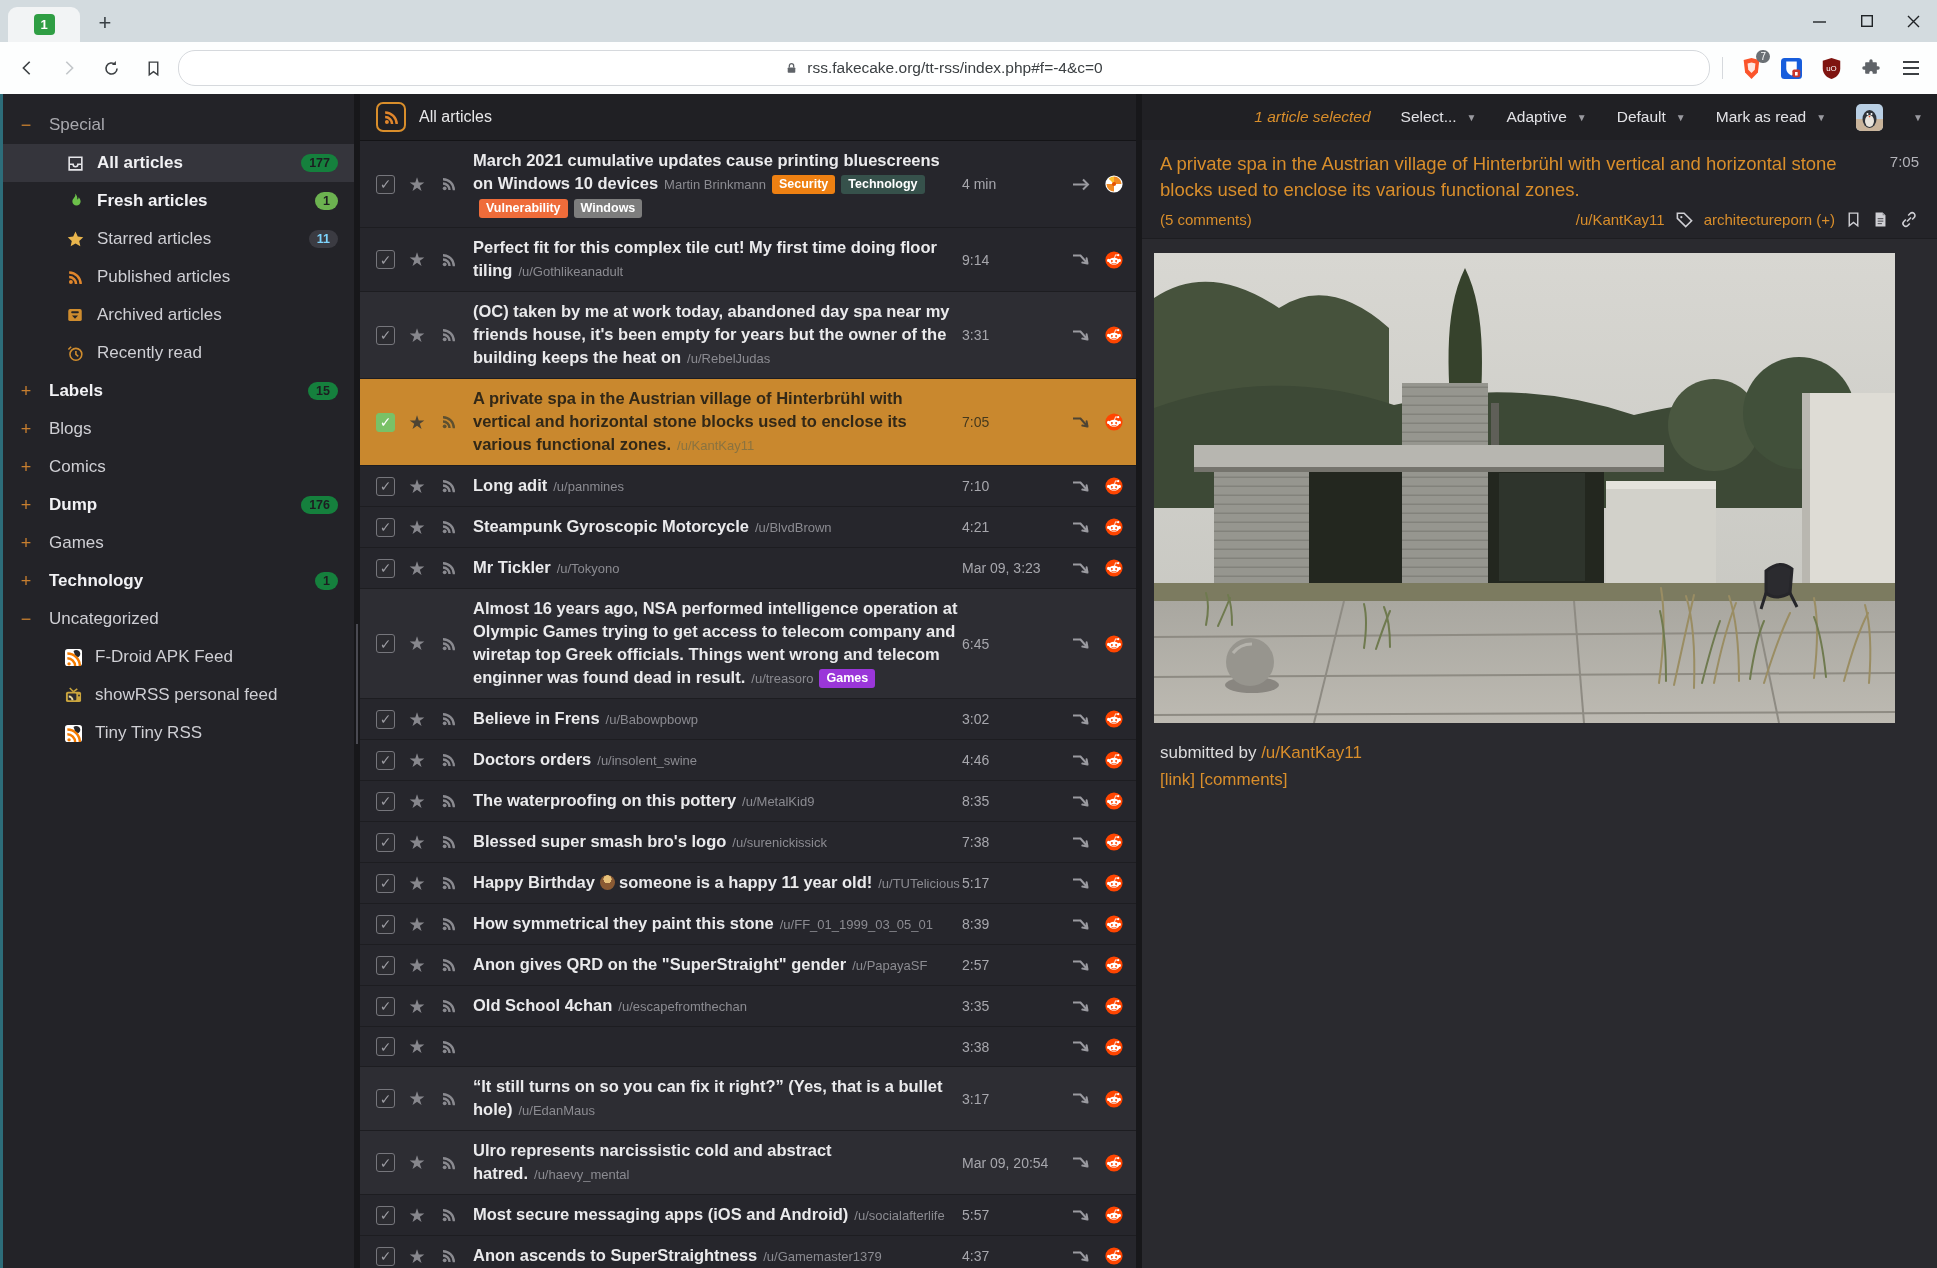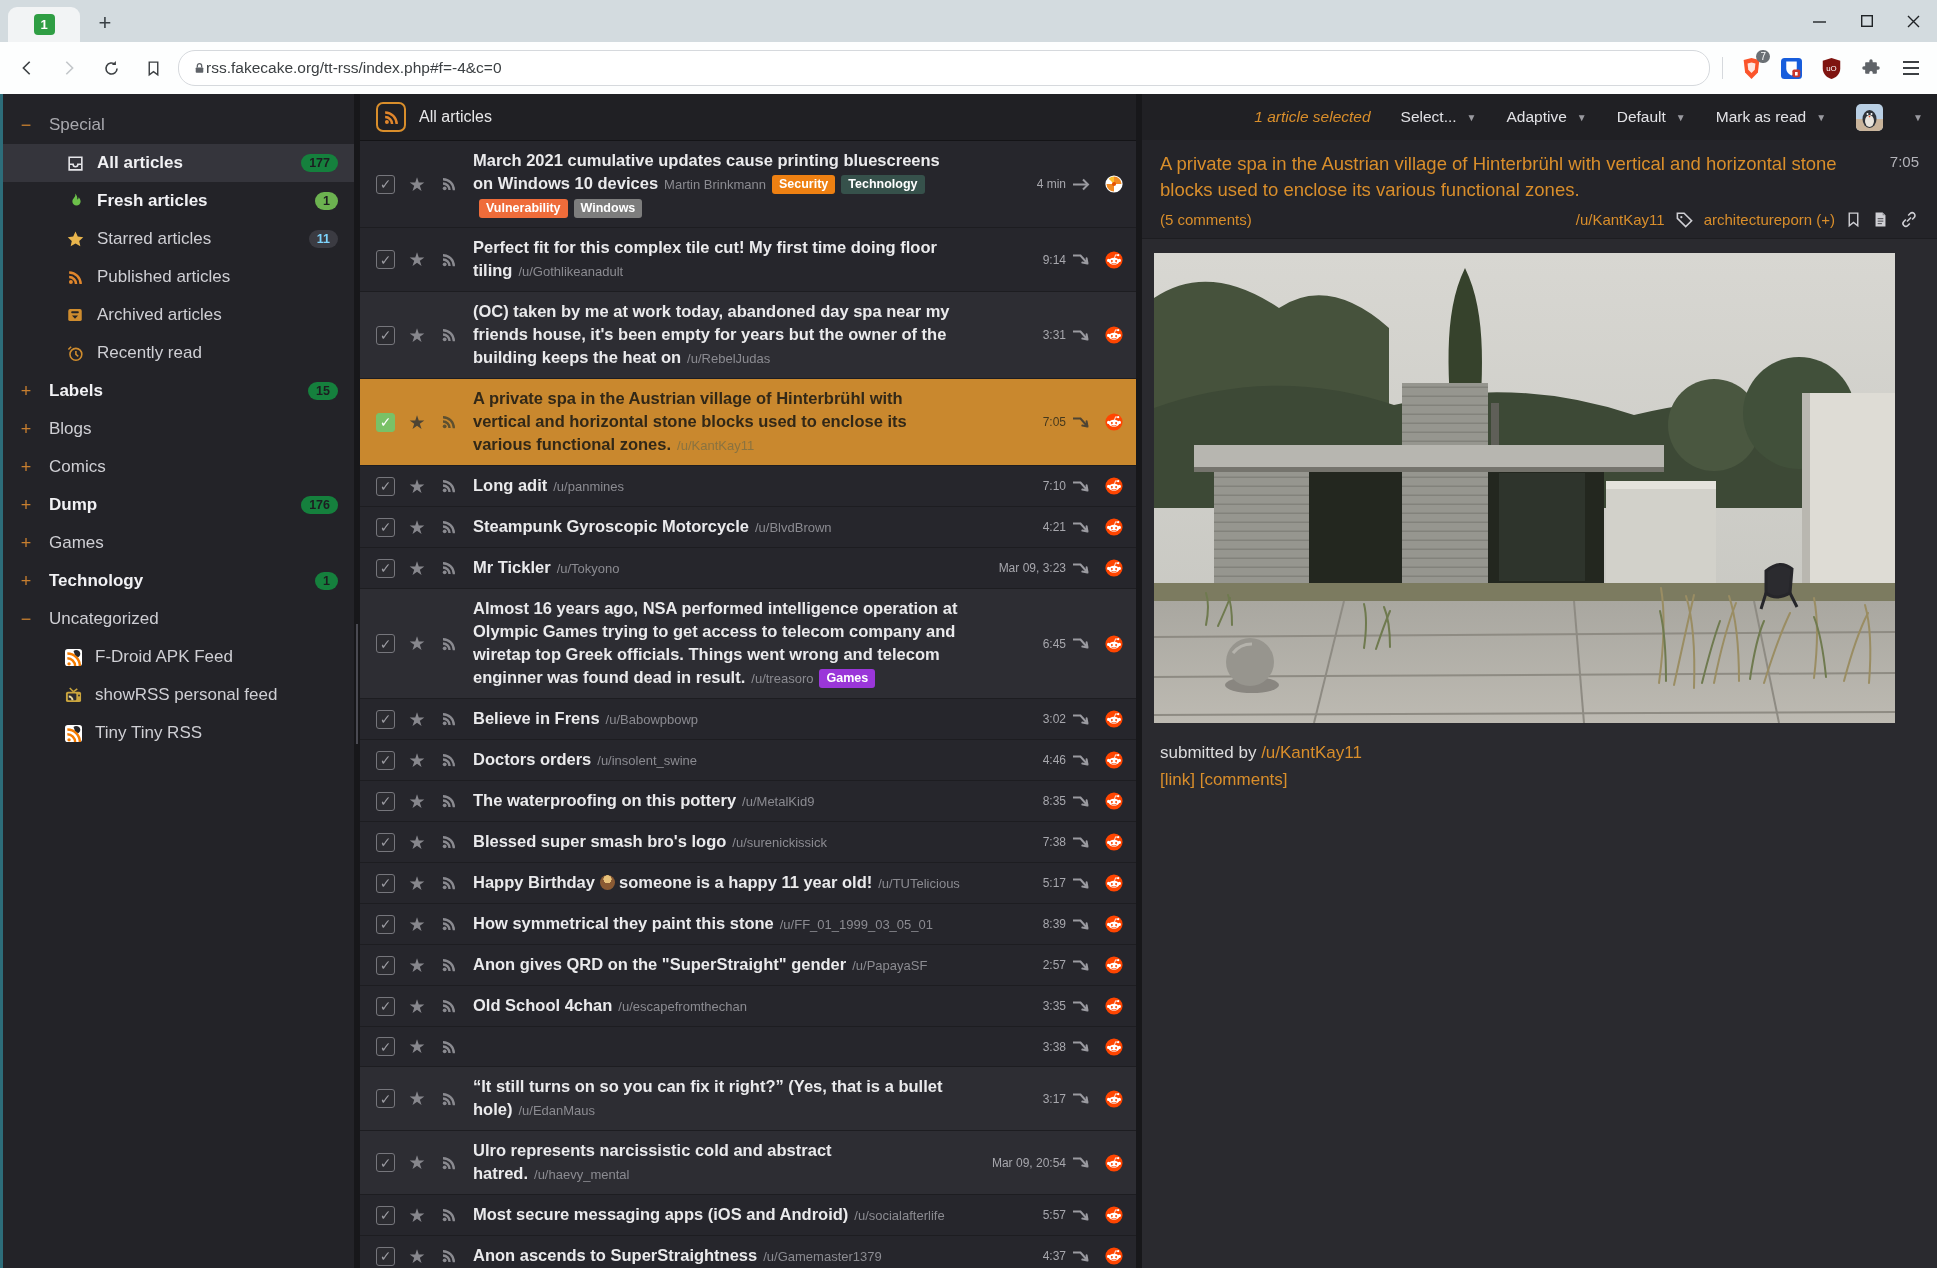--- a/index.html
+++ b/index.html
@@ -10,21 +10,21 @@
   .tab{width:72px;height:35px;background:#f2f4f5;border-radius:9px 9px 0 0;margin-left:8px;
        display:flex;align-items:center;justify-content:center;}
   .tab-fav{width:21px;height:21px;border-radius:4px;background:#2f9e44;color:#fff;font-size:13px;
        font-weight:bold;display:grid;place-items:center;}
   .newtab{width:30px;height:30px;margin:0 0 4px 10px;display:grid;place-items:center;color:#394045;font-size:22px;}
   .wincontrols{position:absolute;right:0;top:0;height:42px;display:flex;}
   .wc{width:47px;height:42px;display:grid;place-items:center;color:#1f2326;}
   .navbar{height:52px;background:#fdfefe;display:flex;align-items:center;padding:0 10px;gap:8px;}
   .navicon{width:34px;height:34px;display:grid;place-items:center;border-radius:50%;}
   .addr{flex:1;height:34px;background:#fff;border:1px solid #d6d9dd;border-radius:17px;display:flex;
-        align-items:center;padding:0 14px;color:#3c4043;font-size:15.5px;}
+        align-items:center;gap:9px;padding:0 14px;color:#3c4043;font-size:15.5px;justify-content:center;}
   .ext-sep{width:1px;height:22px;background:#d6d9dd;margin:0 4px;}
   .extbtn{width:32px;height:32px;display:grid;place-items:center;position:relative;}
   .ext-badge{position:absolute;top:-2px;right:-3px;background:#6b7075;color:#fff;font-size:10px;
         border-radius:8px;padding:1px 4px;}
   
   .app{display:flex;height:1174px;background:#202024;border-left:3px solid #2d6d7a;box-sizing:border-box;}
   
   .sidebar{width:351px;flex:none;background:#232328;padding-top:12px;overflow:hidden;font-size:17px;}
   .s-cat,.s-item,.s-feed{display:flex;align-items:center;height:38px;}
   .s-exp{width:46px;text-align:center;color:#c87f2f;font-size:18px;flex:none;cursor:default;}
@@ -61,21 +61,21 @@
   .sel .st{color:#4d4434;}
   .rssic{width:20px;margin-left:11px;flex:none;color:#8a8a90;display:grid;place-items:center;}
   .sel .rssic{color:#5e5030;}
   .main{width:540px;margin-left:14px;line-height:23px;font-size:16.5px;}
   .ttl{font-weight:bold;color:#eaeaec;}
   .sel .ttl{color:#322817;}
   .auth{font-size:13px;color:#8b8b91;margin-left:6px;text-align:right;}
   .sel .auth{color:#8a7340;}
   .chip{display:inline-block;font-size:12.5px;font-weight:bold;color:#fff;padding:1px 7px;
         border-radius:3px;margin-left:6px;vertical-align:1px;line-height:17px;}
-  .time{width:104px;margin-left:auto;flex:none;text-align:right;font-size:12px;color:#a7a7ad;white-space:nowrap;}
+  .time{width:104px;margin-left:auto;flex:none;text-align:left;font-size:14px;color:#a7a7ad;white-space:nowrap;}
   .sel .time{color:#46391d;}
   .trend{width:32px;flex:none;color:#9a9aa0;display:grid;place-items:center;}
   .sel .trend{color:#4d4434;}
   .fav{width:32px;flex:none;display:grid;place-items:center;padding-right:6px;}
   .cake{display:inline-block;width:15px;height:15px;border-radius:50%;vertical-align:-2px;
         background:radial-gradient(circle at 50% 28%,#e8c27a 30%,#8a5a33 32%);}
   
   .reader{flex:1;background:#2a2a2f;display:flex;flex-direction:column;overflow:hidden;}
   .r-toolbar{height:46px;flex:none;background:#202024;display:flex;align-items:center;
         justify-content:flex-end;gap:30px;padding:0 14px;font-size:15.5px;color:#e2e2e6;}

